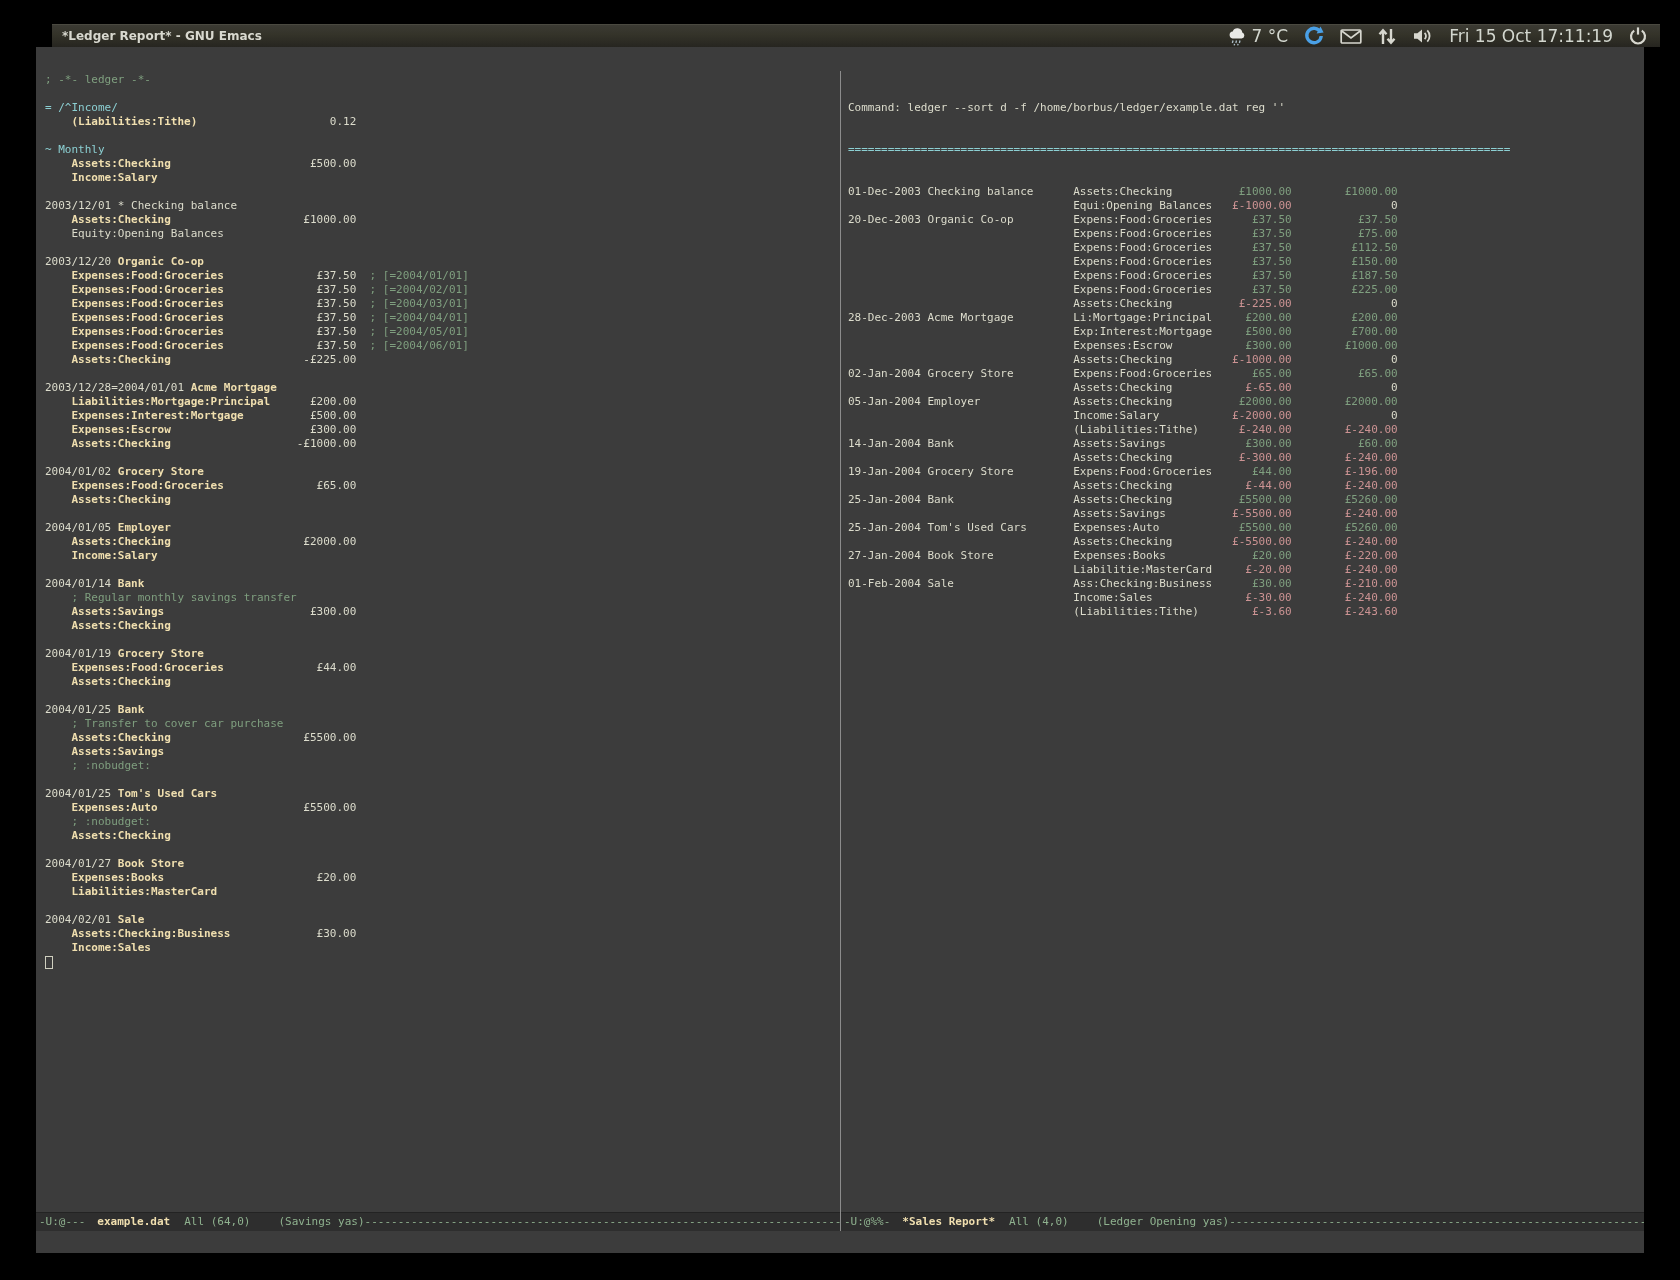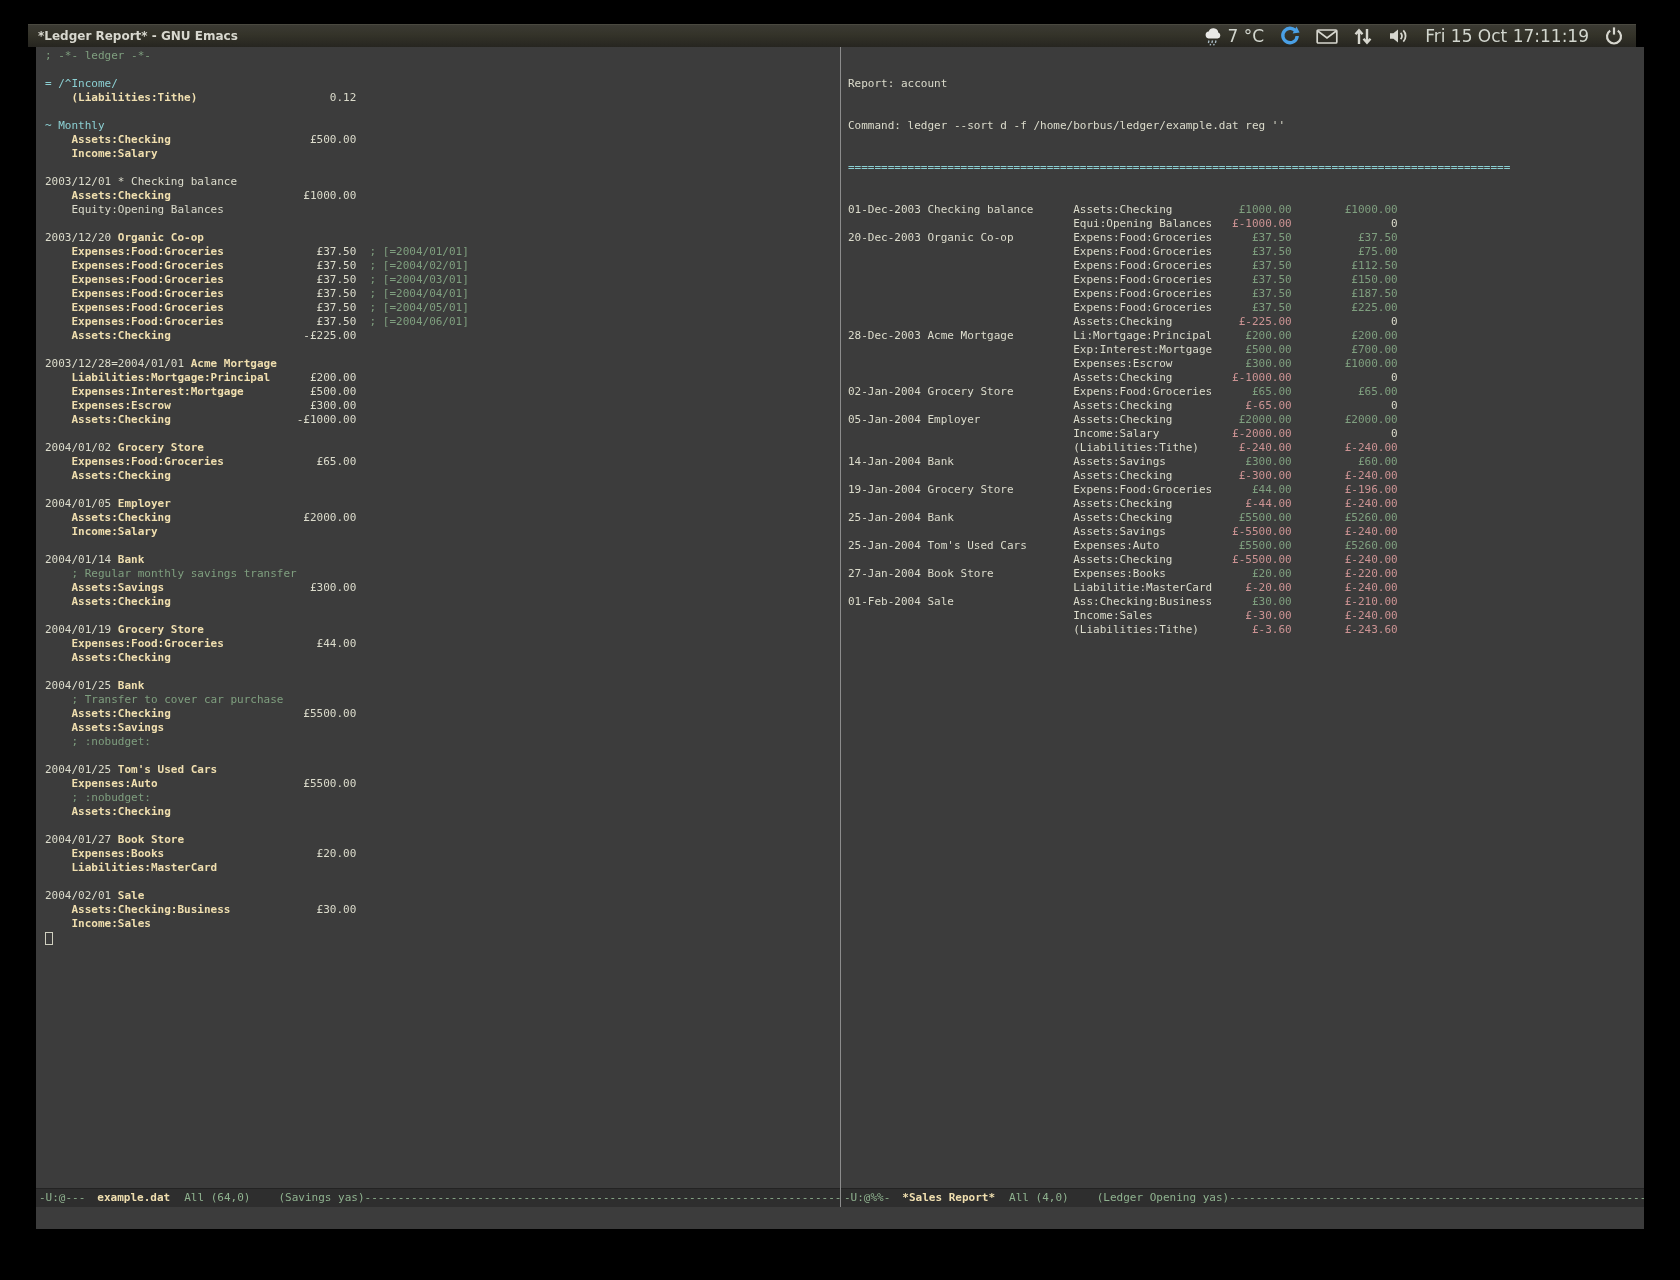--- a/index.html
+++ b/index.html
@@ -1,30 +1,30 @@
 <!DOCTYPE html>
 <html><head>
 <meta charset="utf-8">
 <style>
   html,body{margin:0;padding:0;background:#000;}
   #screen{position:relative;width:1680px;height:1280px;background:#000;overflow:hidden;
           font-family:"DejaVu Sans Mono", monospace;}
   
-  #panel{position:absolute;left:28px;top:24px;width:1608px;height:23px;
+  #panel{position:absolute;left:52px;top:24px;width:1608px;height:23px;
          background:linear-gradient(180deg,#3b3a33 0%,#343329 45%,#262520 100%);
          display:flex;align-items:center;border-top:1px solid #4a4940;box-sizing:border-box;}
   #panel-title{font-family:"DejaVu Sans", sans-serif;font-weight:bold;font-size:12px;
                color:#d8d8cf;padding-left:10px;flex:1;white-space:nowrap;}
   #tray{display:flex;align-items:center;gap:15px;padding-right:12px;}
   .tray-item{display:flex;align-items:center;gap:4px;}
   .tray-text{font-family:"DejaVu Sans", sans-serif;font-size:17px;color:#d3d7cf;white-space:nowrap;}
   .tico{display:block;}
   
   #frame{position:absolute;left:36px;top:47px;width:1608px;height:1182px;background:#3c3c3c;}
-  #windows{display:flex;height:1160px;}
+  #windows{display:flex;height:1160px;margin-top:24px;}
   .ewin{width:804px;display:flex;flex-direction:column;box-sizing:border-box;}
   #win-right{border-left:1px solid #8c8c8c;width:804px;}
   .ebuf{flex:1;overflow:hidden;white-space:pre;font-size:11px;line-height:14px;color:#dcdccc;
         padding-top:2px;}
   #src-text{padding-left:9px;}
   #rep-text{padding-left:7px;}
   .bl{height:14px;}
   
   .seg-c{color:#7f9f7f;}
   .seg-a{color:#f0dfaf;font-weight:bold;}
@@ -102,21 +102,20 @@
   <div id="frame">
     <div id="windows">
 
       <div class="ewin" id="win-left">
         <div class="ebuf" id="src-text"><div class="bl"><span class="seg-c">; -*- ledger -*-</span></div><div class="bl"></div><div class="bl"><span class="seg-k">= /^Income/</span></div><div class="bl"><span class="seg-d">    </span><span class="seg-a">(Liabilities:Tithe)</span><span class="seg-d">                    0.12</span></div><div class="bl"></div><div class="bl"><span class="seg-k">~ Monthly</span></div><div class="bl"><span class="seg-d">    </span><span class="seg-a">Assets:Checking</span><span class="seg-d">                     £500.00</span></div><div class="bl"><span class="seg-d">    </span><span class="seg-a">Income:Salary</span></div><div class="bl"></div><div class="bl"><span class="seg-d">2003/12/01 * Checking balance</span></div><div class="bl"><span class="seg-d">    </span><span class="seg-a">Assets:Checking</span><span class="seg-d">                    £1000.00</span></div><div class="bl"><span class="seg-d">    Equity:Opening Balances</span></div><div class="bl"></div><div class="bl"><span class="seg-d">2003/12/20 </span><span class="seg-a">Organic Co-op</span></div><div class="bl"><span class="seg-d">    </span><span class="seg-a">Expenses:Food:Groceries</span><span class="seg-d">              £37.50</span><span class="seg-c">  ; [=2004/01/01]</span></div><div class="bl"><span class="seg-d">    </span><span class="seg-a">Expenses:Food:Groceries</span><span class="seg-d">              £37.50</span><span class="seg-c">  ; [=2004/02/01]</span></div><div class="bl"><span class="seg-d">    </span><span class="seg-a">Expenses:Food:Groceries</span><span class="seg-d">              £37.50</span><span class="seg-c">  ; [=2004/03/01]</span></div><div class="bl"><span class="seg-d">    </span><span class="seg-a">Expenses:Food:Groceries</span><span class="seg-d">              £37.50</span><span class="seg-c">  ; [=2004/04/01]</span></div><div class="bl"><span class="seg-d">    </span><span class="seg-a">Expenses:Food:Groceries</span><span class="seg-d">              £37.50</span><span class="seg-c">  ; [=2004/05/01]</span></div><div class="bl"><span class="seg-d">    </span><span class="seg-a">Expenses:Food:Groceries</span><span class="seg-d">              £37.50</span><span class="seg-c">  ; [=2004/06/01]</span></div><div class="bl"><span class="seg-d">    </span><span class="seg-a">Assets:Checking</span><span class="seg-d">                    -£225.00</span></div><div class="bl"></div><div class="bl"><span class="seg-d">2003/12/28=2004/01/01 </span><span class="seg-a">Acme Mortgage</span></div><div class="bl"><span class="seg-d">    </span><span class="seg-a">Liabilities:Mortgage:Principal</span><span class="seg-d">      £200.00</span></div><div class="bl"><span class="seg-d">    </span><span class="seg-a">Expenses:Interest:Mortgage</span><span class="seg-d">          £500.00</span></div><div class="bl"><span class="seg-d">    </span><span class="seg-a">Expenses:Escrow</span><span class="seg-d">                     £300.00</span></div><div class="bl"><span class="seg-d">    </span><span class="seg-a">Assets:Checking</span><span class="seg-d">                   -£1000.00</span></div><div class="bl"></div><div class="bl"><span class="seg-d">2004/01/02 </span><span class="seg-a">Grocery Store</span></div><div class="bl"><span class="seg-d">    </span><span class="seg-a">Expenses:Food:Groceries</span><span class="seg-d">              £65.00</span></div><div class="bl"><span class="seg-d">    </span><span class="seg-a">Assets:Checking</span></div><div class="bl"></div><div class="bl"><span class="seg-d">2004/01/05 </span><span class="seg-a">Employer</span></div><div class="bl"><span class="seg-d">    </span><span class="seg-a">Assets:Checking</span><span class="seg-d">                    £2000.00</span></div><div class="bl"><span class="seg-d">    </span><span class="seg-a">Income:Salary</span></div><div class="bl"></div><div class="bl"><span class="seg-d">2004/01/14 </span><span class="seg-a">Bank</span></div><div class="bl"><span class="seg-c">    ; Regular monthly savings transfer</span></div><div class="bl"><span class="seg-d">    </span><span class="seg-a">Assets:Savings</span><span class="seg-d">                      £300.00</span></div><div class="bl"><span class="seg-d">    </span><span class="seg-a">Assets:Checking</span></div><div class="bl"></div><div class="bl"><span class="seg-d">2004/01/19 </span><span class="seg-a">Grocery Store</span></div><div class="bl"><span class="seg-d">    </span><span class="seg-a">Expenses:Food:Groceries</span><span class="seg-d">              £44.00</span></div><div class="bl"><span class="seg-d">    </span><span class="seg-a">Assets:Checking</span></div><div class="bl"></div><div class="bl"><span class="seg-d">2004/01/25 </span><span class="seg-a">Bank</span></div><div class="bl"><span class="seg-c">    ; Transfer to cover car purchase</span></div><div class="bl"><span class="seg-d">    </span><span class="seg-a">Assets:Checking</span><span class="seg-d">                    £5500.00</span></div><div class="bl"><span class="seg-d">    </span><span class="seg-a">Assets:Savings</span></div><div class="bl"><span class="seg-c">    ; :nobudget:</span></div><div class="bl"></div><div class="bl"><span class="seg-d">2004/01/25 </span><span class="seg-a">Tom's Used Cars</span></div><div class="bl"><span class="seg-d">    </span><span class="seg-a">Expenses:Auto</span><span class="seg-d">                      £5500.00</span></div><div class="bl"><span class="seg-c">    ; :nobudget:</span></div><div class="bl"><span class="seg-d">    </span><span class="seg-a">Assets:Checking</span></div><div class="bl"></div><div class="bl"><span class="seg-d">2004/01/27 </span><span class="seg-a">Book Store</span></div><div class="bl"><span class="seg-d">    </span><span class="seg-a">Expenses:Books</span><span class="seg-d">                       £20.00</span></div><div class="bl"><span class="seg-d">    </span><span class="seg-a">Liabilities:MasterCard</span></div><div class="bl"></div><div class="bl"><span class="seg-d">2004/02/01 </span><span class="seg-a">Sale</span></div><div class="bl"><span class="seg-d">    </span><span class="seg-a">Assets:Checking:Business</span><span class="seg-d">             £30.00</span></div><div class="bl"><span class="seg-d">    </span><span class="seg-a">Income:Sales</span></div><div class="bl"><span class="hollow-cursor"></span></div></div>
         <div class="modeline"><span>-U:@---</span><span class="ml-name">example.dat</span><span class="ml-pos">All (64,0)</span><span>(Savings yas)</span><span class="ml-dash">--------------------------------------------------------------------------------------------------------------------------------------------------------------------------------------------------------</span></div>
       </div>
 
       <div class="ewin" id="win-right">
         <div class="ebuf" id="rep-text">
-          <div class="bl">Report: account</div>
           <div class="bl">Command: ledger --sort d -f /home/borbus/ledger/example.dat reg ''</div>
           <div class="bl rsep" id="rep-sep">====================================================================================================</div>
           <div id="reg-rows"><div class="rrow"><span class="rdp">01-Dec-2003 Checking balance</span><span class="racct">Assets:Checking</span><span class="ramt pos">£1000.00</span><span class="rtot pos">£1000.00</span></div><div class="rrow"><span class="rdp"></span><span class="racct">Equi:Opening Balances</span><span class="ramt neg">£-1000.00</span><span class="rtot zero">0</span></div><div class="rrow"><span class="rdp">20-Dec-2003 Organic Co-op</span><span class="racct">Expens:Food:Groceries</span><span class="ramt pos">£37.50</span><span class="rtot pos">£37.50</span></div><div class="rrow"><span class="rdp"></span><span class="racct">Expens:Food:Groceries</span><span class="ramt pos">£37.50</span><span class="rtot pos">£75.00</span></div><div class="rrow"><span class="rdp"></span><span class="racct">Expens:Food:Groceries</span><span class="ramt pos">£37.50</span><span class="rtot pos">£112.50</span></div><div class="rrow"><span class="rdp"></span><span class="racct">Expens:Food:Groceries</span><span class="ramt pos">£37.50</span><span class="rtot pos">£150.00</span></div><div class="rrow"><span class="rdp"></span><span class="racct">Expens:Food:Groceries</span><span class="ramt pos">£37.50</span><span class="rtot pos">£187.50</span></div><div class="rrow"><span class="rdp"></span><span class="racct">Expens:Food:Groceries</span><span class="ramt pos">£37.50</span><span class="rtot pos">£225.00</span></div><div class="rrow"><span class="rdp"></span><span class="racct">Assets:Checking</span><span class="ramt neg">£-225.00</span><span class="rtot zero">0</span></div><div class="rrow"><span class="rdp">28-Dec-2003 Acme Mortgage</span><span class="racct">Li:Mortgage:Principal</span><span class="ramt pos">£200.00</span><span class="rtot pos">£200.00</span></div><div class="rrow"><span class="rdp"></span><span class="racct">Exp:Interest:Mortgage</span><span class="ramt pos">£500.00</span><span class="rtot pos">£700.00</span></div><div class="rrow"><span class="rdp"></span><span class="racct">Expenses:Escrow</span><span class="ramt pos">£300.00</span><span class="rtot pos">£1000.00</span></div><div class="rrow"><span class="rdp"></span><span class="racct">Assets:Checking</span><span class="ramt neg">£-1000.00</span><span class="rtot zero">0</span></div><div class="rrow"><span class="rdp">02-Jan-2004 Grocery Store</span><span class="racct">Expens:Food:Groceries</span><span class="ramt pos">£65.00</span><span class="rtot pos">£65.00</span></div><div class="rrow"><span class="rdp"></span><span class="racct">Assets:Checking</span><span class="ramt neg">£-65.00</span><span class="rtot zero">0</span></div><div class="rrow"><span class="rdp">05-Jan-2004 Employer</span><span class="racct">Assets:Checking</span><span class="ramt pos">£2000.00</span><span class="rtot pos">£2000.00</span></div><div class="rrow"><span class="rdp"></span><span class="racct">Income:Salary</span><span class="ramt neg">£-2000.00</span><span class="rtot zero">0</span></div><div class="rrow"><span class="rdp"></span><span class="racct">(Liabilities:Tithe)</span><span class="ramt neg">£-240.00</span><span class="rtot neg">£-240.00</span></div><div class="rrow"><span class="rdp">14-Jan-2004 Bank</span><span class="racct">Assets:Savings</span><span class="ramt pos">£300.00</span><span class="rtot pos">£60.00</span></div><div class="rrow"><span class="rdp"></span><span class="racct">Assets:Checking</span><span class="ramt neg">£-300.00</span><span class="rtot neg">£-240.00</span></div><div class="rrow"><span class="rdp">19-Jan-2004 Grocery Store</span><span class="racct">Expens:Food:Groceries</span><span class="ramt pos">£44.00</span><span class="rtot neg">£-196.00</span></div><div class="rrow"><span class="rdp"></span><span class="racct">Assets:Checking</span><span class="ramt neg">£-44.00</span><span class="rtot neg">£-240.00</span></div><div class="rrow"><span class="rdp">25-Jan-2004 Bank</span><span class="racct">Assets:Checking</span><span class="ramt pos">£5500.00</span><span class="rtot pos">£5260.00</span></div><div class="rrow"><span class="rdp"></span><span class="racct">Assets:Savings</span><span class="ramt neg">£-5500.00</span><span class="rtot neg">£-240.00</span></div><div class="rrow"><span class="rdp">25-Jan-2004 Tom's Used Cars</span><span class="racct">Expenses:Auto</span><span class="ramt pos">£5500.00</span><span class="rtot pos">£5260.00</span></div><div class="rrow"><span class="rdp"></span><span class="racct">Assets:Checking</span><span class="ramt neg">£-5500.00</span><span class="rtot neg">£-240.00</span></div><div class="rrow"><span class="rdp">27-Jan-2004 Book Store</span><span class="racct">Expenses:Books</span><span class="ramt pos">£20.00</span><span class="rtot neg">£-220.00</span></div><div class="rrow"><span class="rdp"></span><span class="racct">Liabilitie:MasterCard</span><span class="ramt neg">£-20.00</span><span class="rtot neg">£-240.00</span></div><div class="rrow"><span class="rdp">01-Feb-2004 Sale</span><span class="racct">Ass:Checking:Business</span><span class="ramt pos">£30.00</span><span class="rtot neg">£-210.00</span></div><div class="rrow"><span class="rdp"></span><span class="racct">Income:Sales</span><span class="ramt neg">£-30.00</span><span class="rtot neg">£-240.00</span></div><div class="rrow"><span class="rdp"></span><span class="racct">(Liabilities:Tithe)</span><span class="ramt neg">£-3.60</span><span class="rtot neg">£-243.60</span></div></div>
         </div>
         <div class="modeline"><span>-U:@%%-</span><span class="ml-name">*Sales Report*</span><span class="ml-pos">All (4,0)</span><span>(Ledger Opening yas)</span><span class="ml-dash">--------------------------------------------------------------------------------------------------------------------------------------------------------------------------------------------------------</span></div>
       </div>
 
     </div>
     <div id="echo"></div>
   </div>

